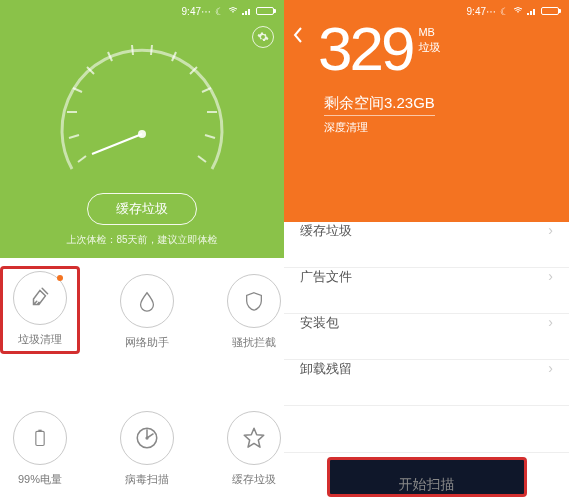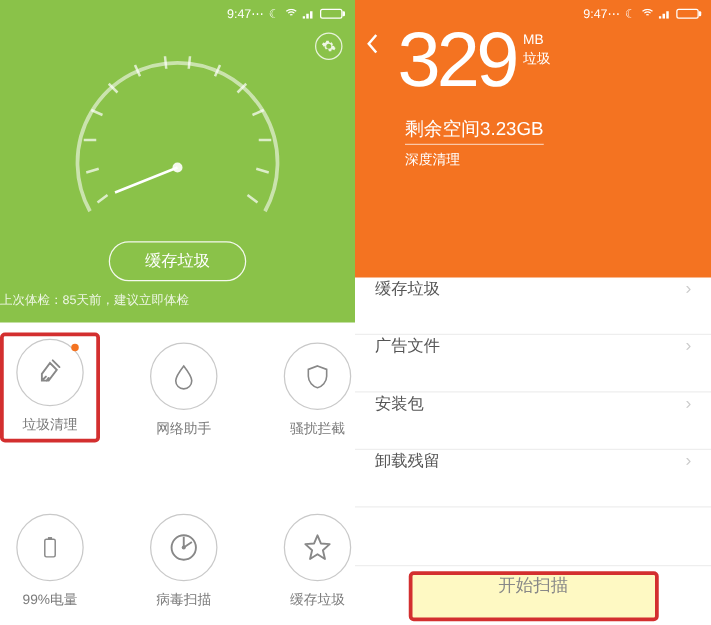--- a/index.html
+++ b/index.html
@@ -16,21 +16,21 @@
 .batt { width:18px; height:8px; border:1px solid #fff; border-radius:2px; position:relative; }
 .batt::after { content:""; position:absolute; right:-3px; top:1px; width:2px; height:4px; background:#fff; border-radius:0 1px 1px 0; }
 .batt-fill { background:#fff; height:100%; width:100%; }
 
 
 .green-top { background:#8ac249; height:258px; position:relative; padding-top:2px; }
 .gear-btn { position:absolute; right:10px; top:26px; width:22px; height:22px; border:1px solid rgba(255,255,255,.8); border-radius:50%; display:flex; align-items:center; justify-content:center; color:#fff; font-size:11px; }
 .gauge-wrap { position:relative; width:200px; height:150px; margin:14px auto 0; }
 .gauge-arc { position:absolute; inset:0; }
 .start-btn { display:block; margin:9px auto 0; width:110px; height:32px; border:1px solid rgba(255,255,255,.9); border-radius:16px; background:transparent; color:#fff; font-size:13px; text-align:center; line-height:30px; }
-.last-check { text-align:left; color:rgba(255,255,255,.85); font-size:10px; margin-top:8px; }
+.last-check { text-align:center; color:rgba(255,255,255,.85); font-size:10px; margin-top:8px; }
 
 
 .tools { background:#fff; height:242px; padding:8px 0 0; display:grid; grid-template-columns:repeat(3,1fr); grid-template-rows:repeat(2,110px); justify-items:center; align-items:start;gap:27px; }
 .tool { width:80px; text-align:center; padding-top:8px; }
 .tool-icon { width:54px; height:54px; border:1px solid #c9c9c9; border-radius:50%; margin:0 auto 7px; display:flex; align-items:center; justify-content:center; position:relative; }
 .tool-label { font-size:11px; color:#7a7a7a; }
 .dot-badge { position:absolute; top:3px; right:3px; width:6px; height:6px; background:#f47321; border-radius:50%; }
 .red-box { border:3px solid #d32f2f; border-radius:4px; }
 .red-box-1 { padding:2px 4px 4px; }
 
@@ -41,21 +41,21 @@
 .big-num { font-size:62px; font-weight:200; letter-spacing:-3px; line-height:1; }
 .unit-col { margin-left:6px; margin-top:7px; font-size:11px; line-height:1.35; }
 .space-line { position:absolute; left:40px; top:94px; color:#fff; font-size:15px; border-bottom:1px solid rgba(255,255,255,.6); padding-bottom:2px; }
 .deep-clean { position:absolute; left:40px; top:120px; color:#fff; font-size:11px; }
 
 .list { background:#fff; }
 .list-row { height:46px; border-bottom:1px solid #eee; display:flex; align-items:flex-start; padding:0 16px; font-size:13px; color:#555; }
 .list-row .chev { margin-left:auto; color:#ccc; font-size:14px; }
 
 .scan-bar { position:absolute; bottom:0; left:0; right:0; height:48px; background:#fff; border-top:1px solid #eee; display:flex; align-items:center; justify-content:center; }
-.scan-btn-box { border:3px solid #d32f2f; border-radius:4px; height:40px; width:200px; display:flex; align-items:flex-start; justify-content:center; font-size:14px; color:#888; background:#fef9c3; }
+.scan-btn-box { border:3px solid #d32f2f; border-radius:4px; height:40px; width:200px; display:flex; align-items:flex-end; justify-content:center; font-size:14px; color:#888; background:#0f172a; }
 
 svg { display:block; }
 </style>
 </head>
 <body>
 
 <div class="phone phone-left">
   <div class="green-top">
     <div class="status-bar">
       <span class="sb-left">9:47</span>

